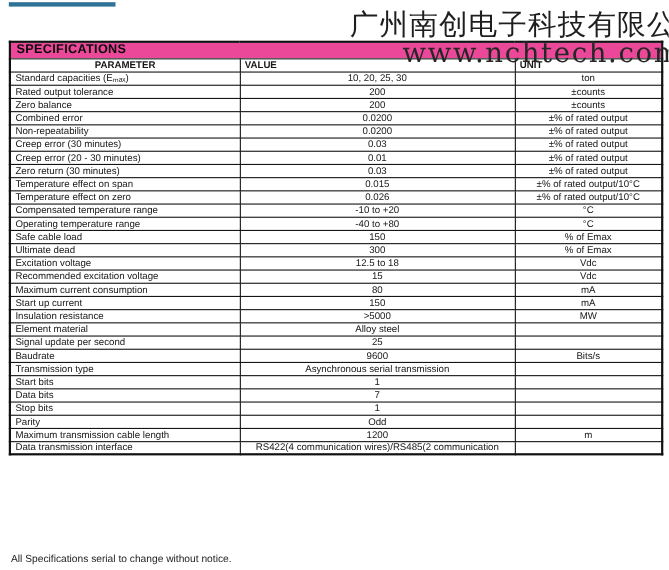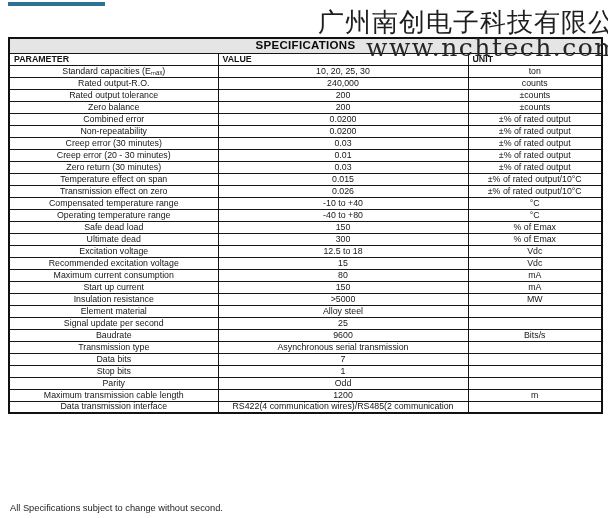--- a/index.html
+++ b/index.html
@@ -59,37 +59,37 @@
     border: 1px solid #151515;
     font-size: 8.8px;
     line-height: 1;
     height: 12px;
     padding: 0 4px;
     color: #161616;
     overflow: hidden;
     white-space: nowrap;
   }
   tr.title-row th {
-    background: #e5e5e5;
-    text-align: center;
+    background: #ec4899;
+    text-align: left;
     font-size: 11.5px;
     font-weight: bold;
     letter-spacing: 0.3px;
     height: 14px;
     padding: 1px 5px;
     color: #0b0b0b;
   }
   tr.head-row th {
     font-weight: bold;
     height: 12px;
     background: #ffffff;
   }
-  tr.head-row th:first-child { text-align: left; margin-left: 44px; }
+  tr.head-row th:first-child { text-align: center; margin-left: 44px; }
   tr.head-row th { text-align: left; }
-  td.param-cell { text-align: center; }
+  td.param-cell { text-align: left; }
   td.value-cell, td.unit-cell { text-align: center; }
   .footer-note {
     position: absolute;
     left: 10px;
     top: 503px;
     font-size: 9.3px;
     color: #1d1d1d;
   }
 </style>
 </head>
@@ -119,25 +119,20 @@
         <th>UNIT</th>
       </tr>
     </thead>
     <tbody>
         <tr>
           <td class="param-cell">Standard capacities (Eₘₐₓ)</td>
           <td class="value-cell">10, 20, 25, 30</td>
           <td class="unit-cell">ton</td>
         </tr>
         <tr>
-          <td class="param-cell">Rated output-R.O.</td>
-          <td class="value-cell">240,000</td>
-          <td class="unit-cell">counts</td>
-        </tr>
-        <tr>
           <td class="param-cell">Rated output tolerance</td>
           <td class="value-cell">200</td>
           <td class="unit-cell">±counts</td>
         </tr>
         <tr>
           <td class="param-cell">Zero balance</td>
           <td class="value-cell">200</td>
           <td class="unit-cell">±counts</td>
         </tr>
         <tr>
@@ -164,36 +159,36 @@
           <td class="param-cell">Zero return (30 minutes)</td>
           <td class="value-cell">0.03</td>
           <td class="unit-cell">±% of rated output</td>
         </tr>
         <tr>
           <td class="param-cell">Temperature effect on span</td>
           <td class="value-cell">0.015</td>
           <td class="unit-cell">±% of rated output/10°C</td>
         </tr>
         <tr>
-          <td class="param-cell">Transmission effect on zero</td>
+          <td class="param-cell">Temperature effect on zero</td>
           <td class="value-cell">0.026</td>
           <td class="unit-cell">±% of rated output/10°C</td>
         </tr>
         <tr>
           <td class="param-cell">Compensated temperature range</td>
-          <td class="value-cell">-10 to +40</td>
+          <td class="value-cell">-10 to +20</td>
           <td class="unit-cell">°C</td>
         </tr>
         <tr>
           <td class="param-cell">Operating temperature range</td>
           <td class="value-cell">-40 to +80</td>
           <td class="unit-cell">°C</td>
         </tr>
         <tr>
-          <td class="param-cell">Safe dead load</td>
+          <td class="param-cell">Safe cable load</td>
           <td class="value-cell">150</td>
           <td class="unit-cell">% of Emax</td>
         </tr>
         <tr>
           <td class="param-cell">Ultimate dead</td>
           <td class="value-cell">300</td>
           <td class="unit-cell">% of Emax</td>
         </tr>
         <tr>
           <td class="param-cell">Excitation voltage</td>
@@ -234,20 +229,25 @@
           <td class="param-cell">Baudrate</td>
           <td class="value-cell">9600</td>
           <td class="unit-cell">Bits/s</td>
         </tr>
         <tr>
           <td class="param-cell">Transmission type</td>
           <td class="value-cell">Asynchronous serial transmission</td>
           <td class="unit-cell"></td>
         </tr>
         <tr>
+          <td class="param-cell">Start bits</td>
+          <td class="value-cell">1</td>
+          <td class="unit-cell"></td>
+        </tr>
+        <tr>
           <td class="param-cell">Data bits</td>
           <td class="value-cell">7</td>
           <td class="unit-cell"></td>
         </tr>
         <tr>
           <td class="param-cell">Stop bits</td>
           <td class="value-cell">1</td>
           <td class="unit-cell"></td>
         </tr>
         <tr>
@@ -261,15 +261,15 @@
           <td class="unit-cell">m</td>
         </tr>
         <tr>
           <td class="param-cell">Data transmission interface</td>
           <td class="value-cell">RS422(4 communication wires)/RS485(2 communication</td>
           <td class="unit-cell"></td>
         </tr>
       </tbody>
   </table>
 
-  <div class="footer-note">All Specifications subject to change without second.</div>
+  <div class="footer-note">All Specifications serial to change without notice.</div>
 
 </div>
 
 </body></html>

